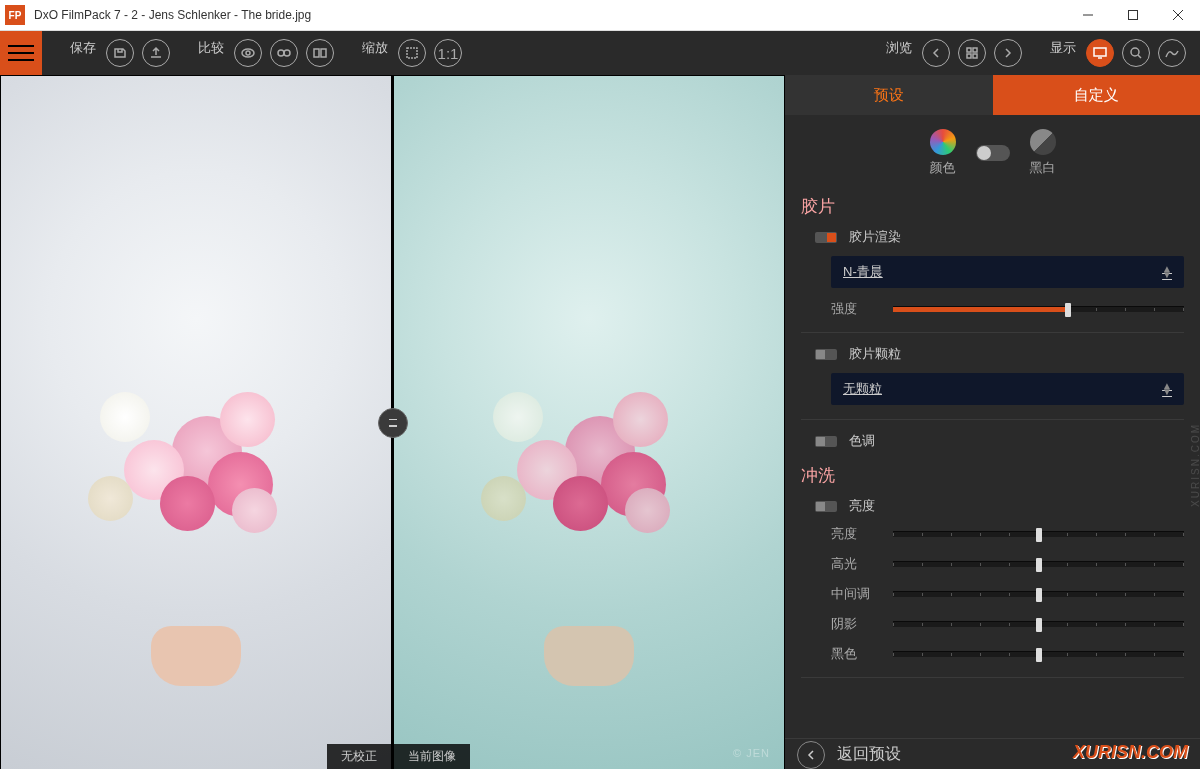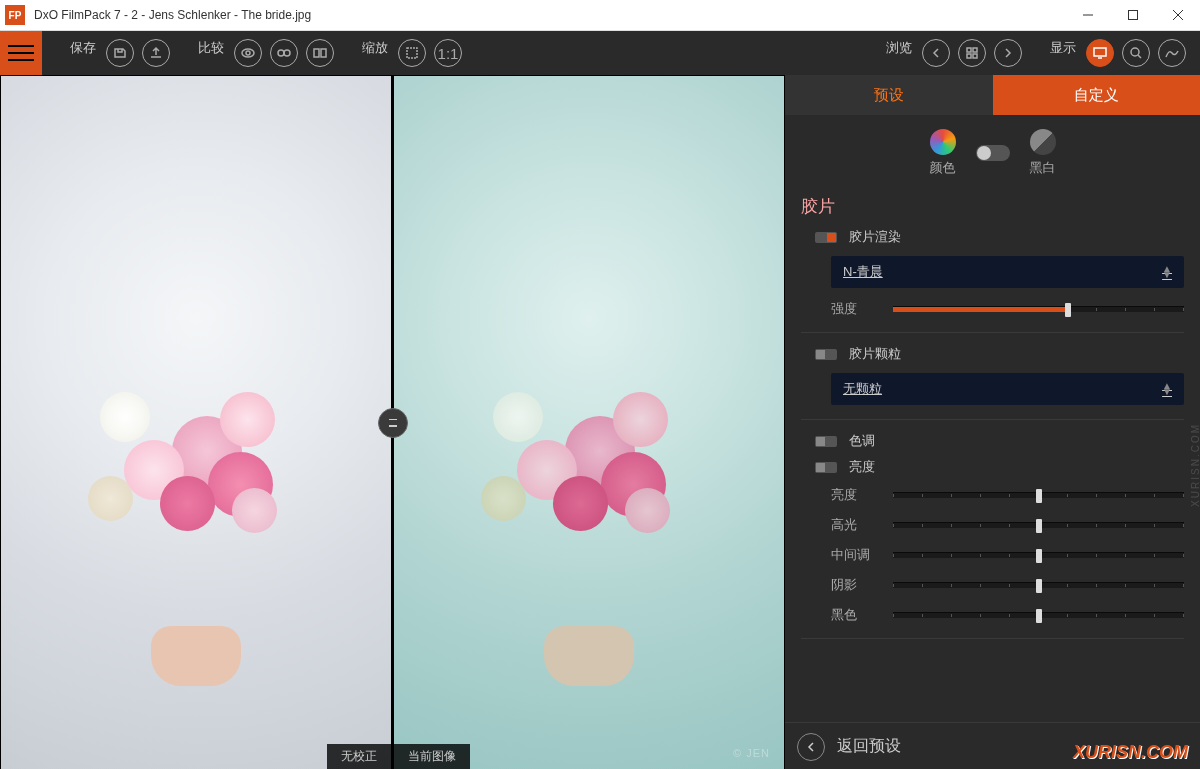--- a/index.html
+++ b/index.html
@@ -68,21 +68,21 @@
 .chev { font-size: 10px; color: #888; line-height: 0.6; }
 .slider-row { display: flex; align-items: center; padding: 6px 16px 6px 46px; gap: 14px; font-size: 13px; }
 .slider-label { width: 48px; color: #aaa; flex-shrink: 0; }
 .slider-track { flex: 1; height: 6px; background: #1a1a1a; position: relative; border-top:1px solid #0a0a0a; }
 .slider-fill { position:absolute; height:100%; background:#d94f1a; left:0; }
 .slider-thumb { position: absolute; width: 6px; height: 14px; background: #ddd; top: -4px; transform: translateX(-50%); border-radius:1px; }
 .slider-ticks { position:absolute; inset:0; display:flex; justify-content:space-between; }
 .slider-ticks span { width:1px; height:3px; background:#555; margin-top:1px; }
 .hr { height: 1px; background: #3a3a3a; margin: 8px 16px; }
 
-.panel-footer { position: absolute; bottom: 0; left: 0; right: 0; height: 48px; display: flex; align-items: center; padding: 0 12px; gap: 12px; background: #2a2a2a; border-top: 1px solid #3a3a3a; }
+.panel-footer { position: absolute; bottom: 0; left: 0; right: 0; height: 32px; display: flex; align-items: center; padding: 0 12px; gap: 12px; background: #2a2a2a; border-top: 1px solid #3a3a3a; }
 .back-btn { width: 28px; height: 28px; border: 1.5px solid #888; border-radius: 50%; display: flex; align-items: center; justify-content: center; color: #ccc; }
 
 .wm-side { position:absolute; right:4px; top:50%; transform:translateY(-50%) rotate(-90deg); transform-origin:right center; color:rgba(255,255,255,0.15); font-size:10px; letter-spacing:2px; }
 .wm-bottom { position:absolute; bottom:6px; right:12px; font-size:18px; font-weight:bold; font-style:italic; color:#d94f1a; text-shadow:1px 1px 0 #fff; z-index:20; }
 </style>
 </head>
 <body>
 
 <div class="titlebar">
   <div class="app-icon">FP</div>
@@ -307,20 +307,21 @@
       <span>无颗粒</span>
       <span class="chev">▲<br>▼</span>
     </div>
 
     <div class="hr"></div>
     <div class="control-row">
       <div class="sw off"></div>
       <span>色调</span>
     </div>
 
+    <div class="section-head">冲洗</div>
     <div class="control-row">
       <div class="sw off"></div>
       <span>亮度</span>
     </div>
 
     <div id="sliders-container">
         <div class="slider-row">
           <span class="slider-label">亮度</span>
     <div class="slider-track">
       <div class="slider-ticks">

